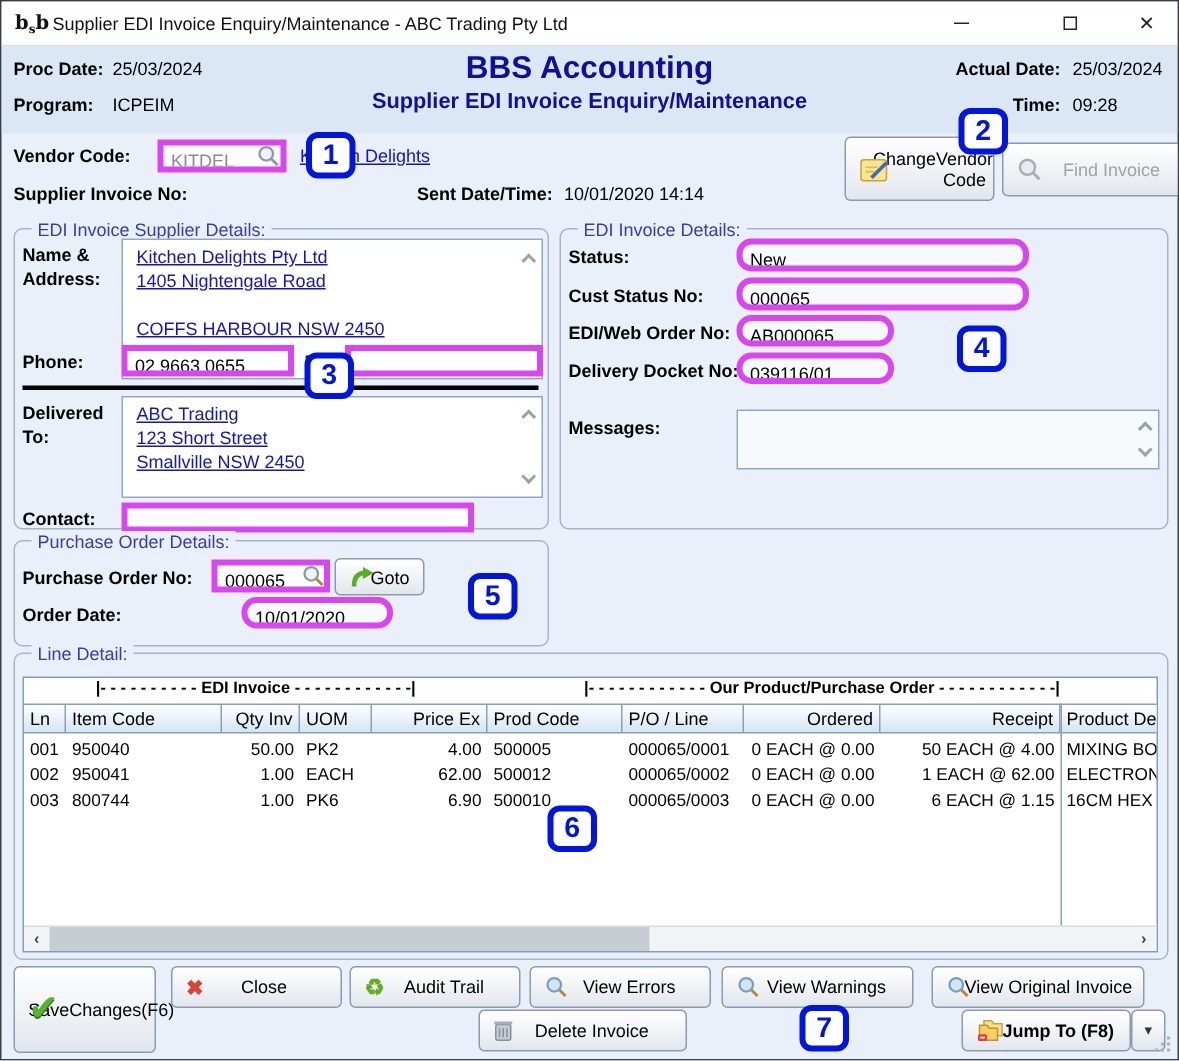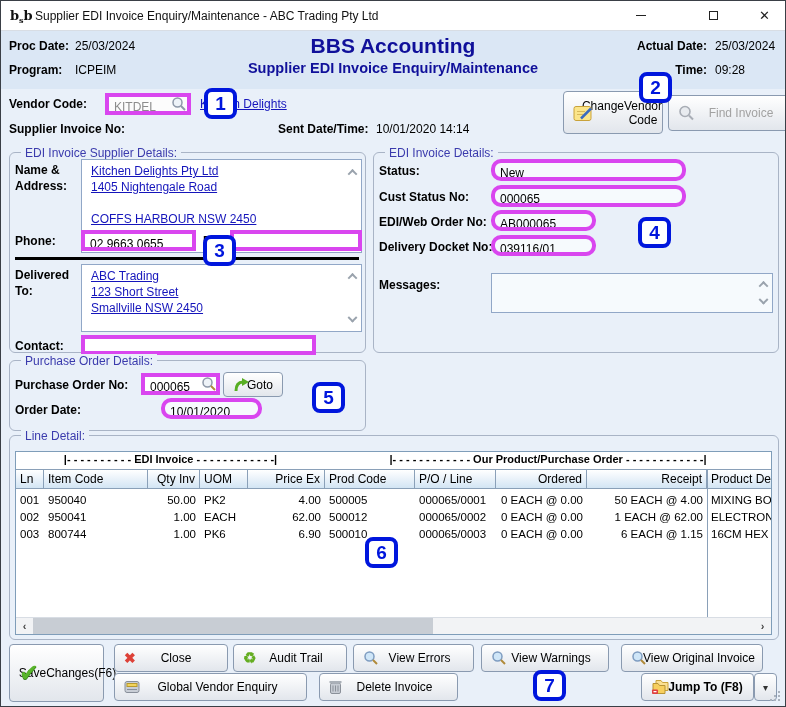--- a/index.html
+++ b/index.html
@@ -319,30 +319,20 @@
   </div>
   <div class="btn" style="left:620px;top:643px;width:142px;height:28px;">
     <span class="bicon">
         <svg width="16" height="16">
           <circle cx="6.5" cy="6.5" r="4.5" fill="#cfe6f8" stroke="#7e9cc0" stroke-width="1.5"></circle>
           <line x1="10" y1="10" x2="14" y2="14" stroke="#b08a3a" stroke-width="2"></line>
         </svg>
       </span>
     <span style="margin-left:14px;">View Original Invoice</span>
   </div>
-  <div class="btn" style="left:113px;top:672px;width:193px;height:28px;">
-    <span class="bicon">
-        <svg width="17" height="15">
-          <rect x="1" y="2" width="14" height="11" rx="2" fill="#c9ced6" stroke="#888f9a"></rect>
-          <rect x="3" y="4" width="10" height="3" fill="#f2d45c" stroke="#b89a2e"></rect>
-          <line x1="3" y1="10" x2="13" y2="10" stroke="#888f9a"></line>
-        </svg>
-      </span>
-    <span style="margin-left:14px;">Global Vendor Enquiry</span>
-  </div>
   <div class="btn" style="left:318px;top:672px;width:139px;height:28px;">
     <span class="bicon">
         <svg width="13" height="15">
           <rect x="1.5" y="3.5" width="10" height="10.5" rx="1.5" fill="#c7ccd4" stroke="#8a9099"></rect>
           <rect x="0.5" y="1.5" width="12" height="2" fill="#aab0b8"></rect>
           <line x1="4" y1="6" x2="4" y2="12" stroke="#8a9099"></line>
           <line x1="6.5" y1="6" x2="6.5" y2="12" stroke="#8a9099"></line>
           <line x1="9" y1="6" x2="9" y2="12" stroke="#8a9099"></line>
         </svg>
       </span>

